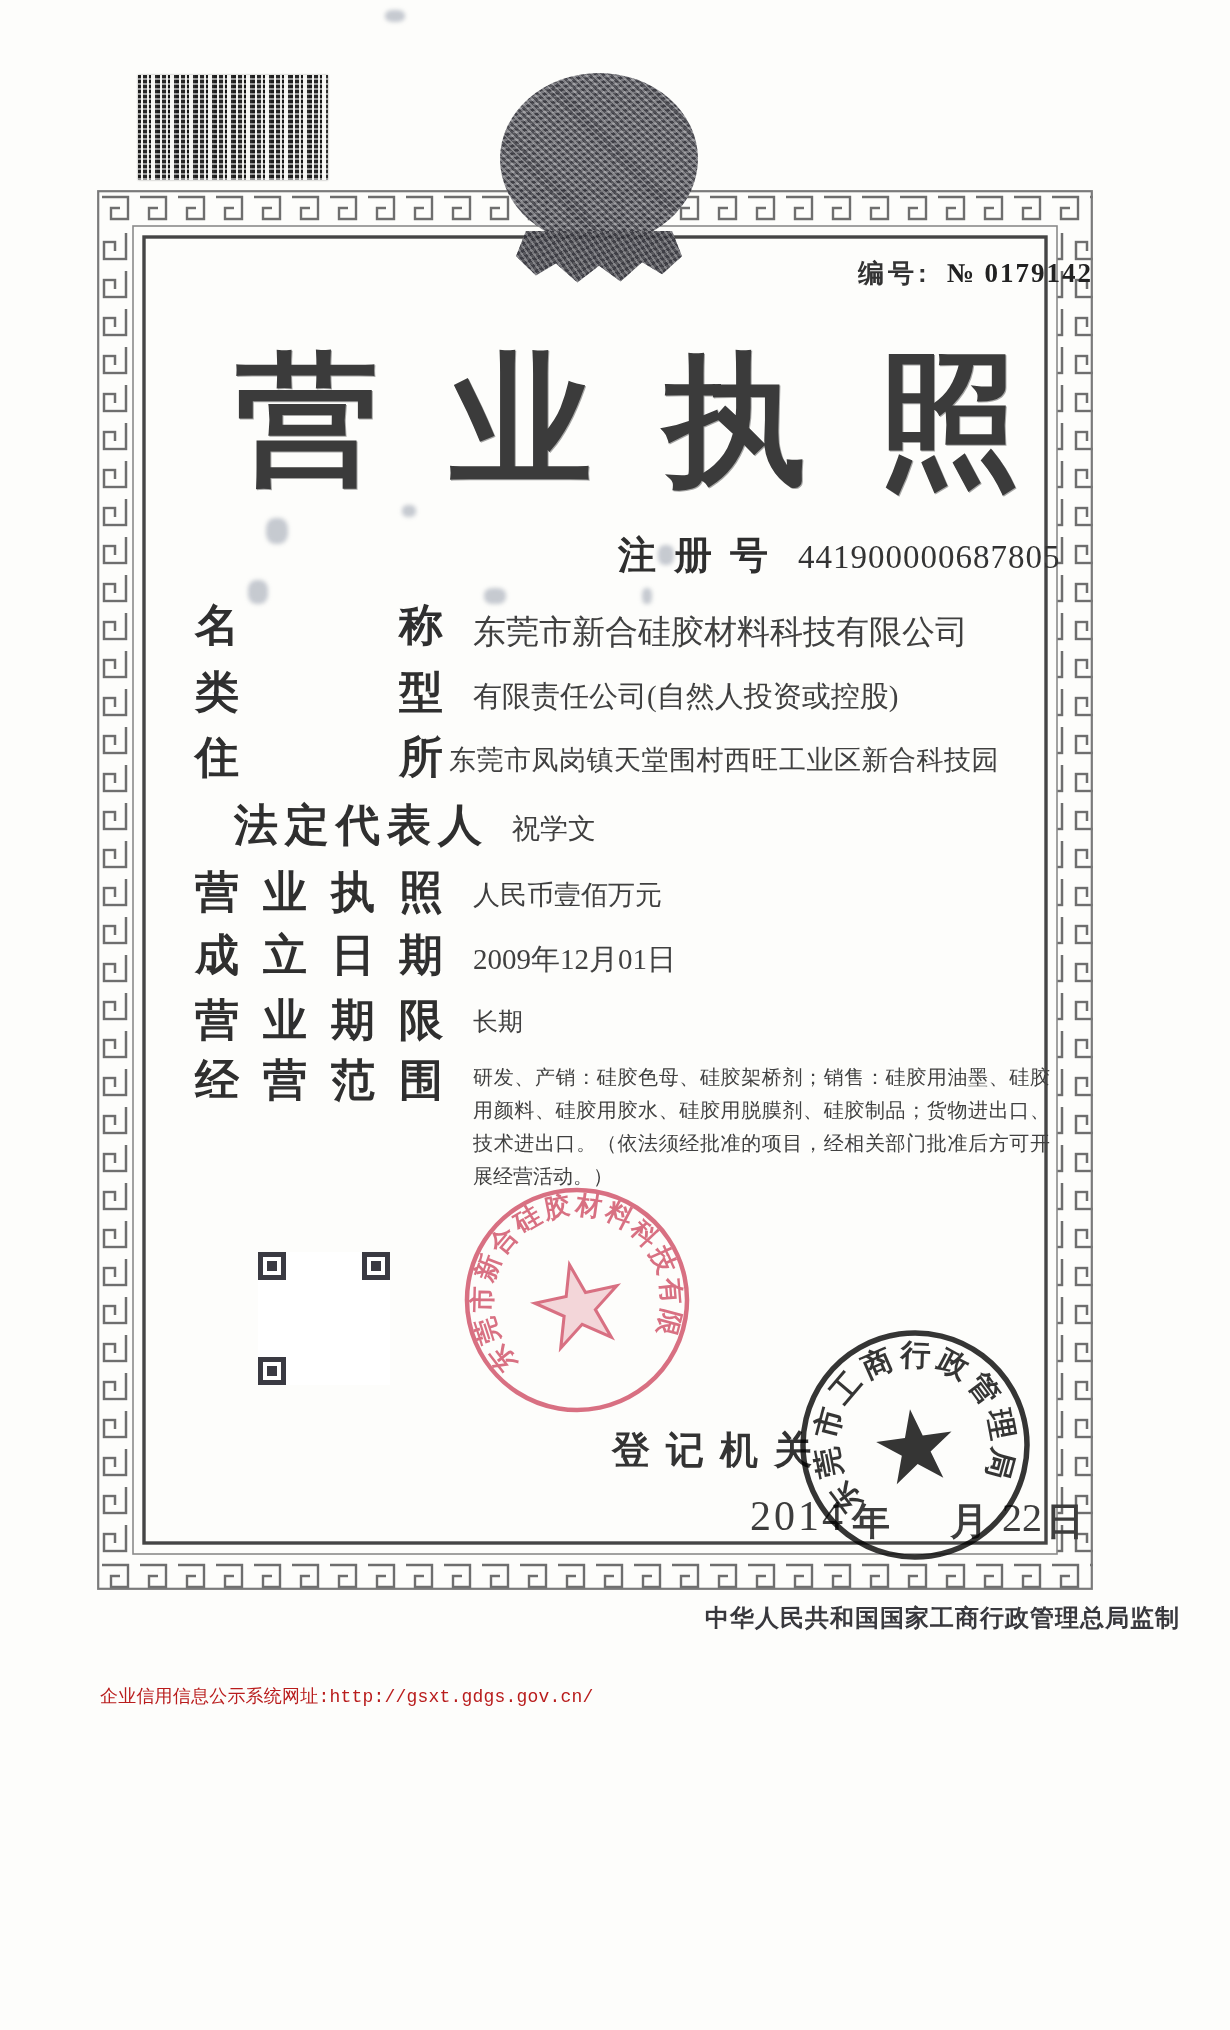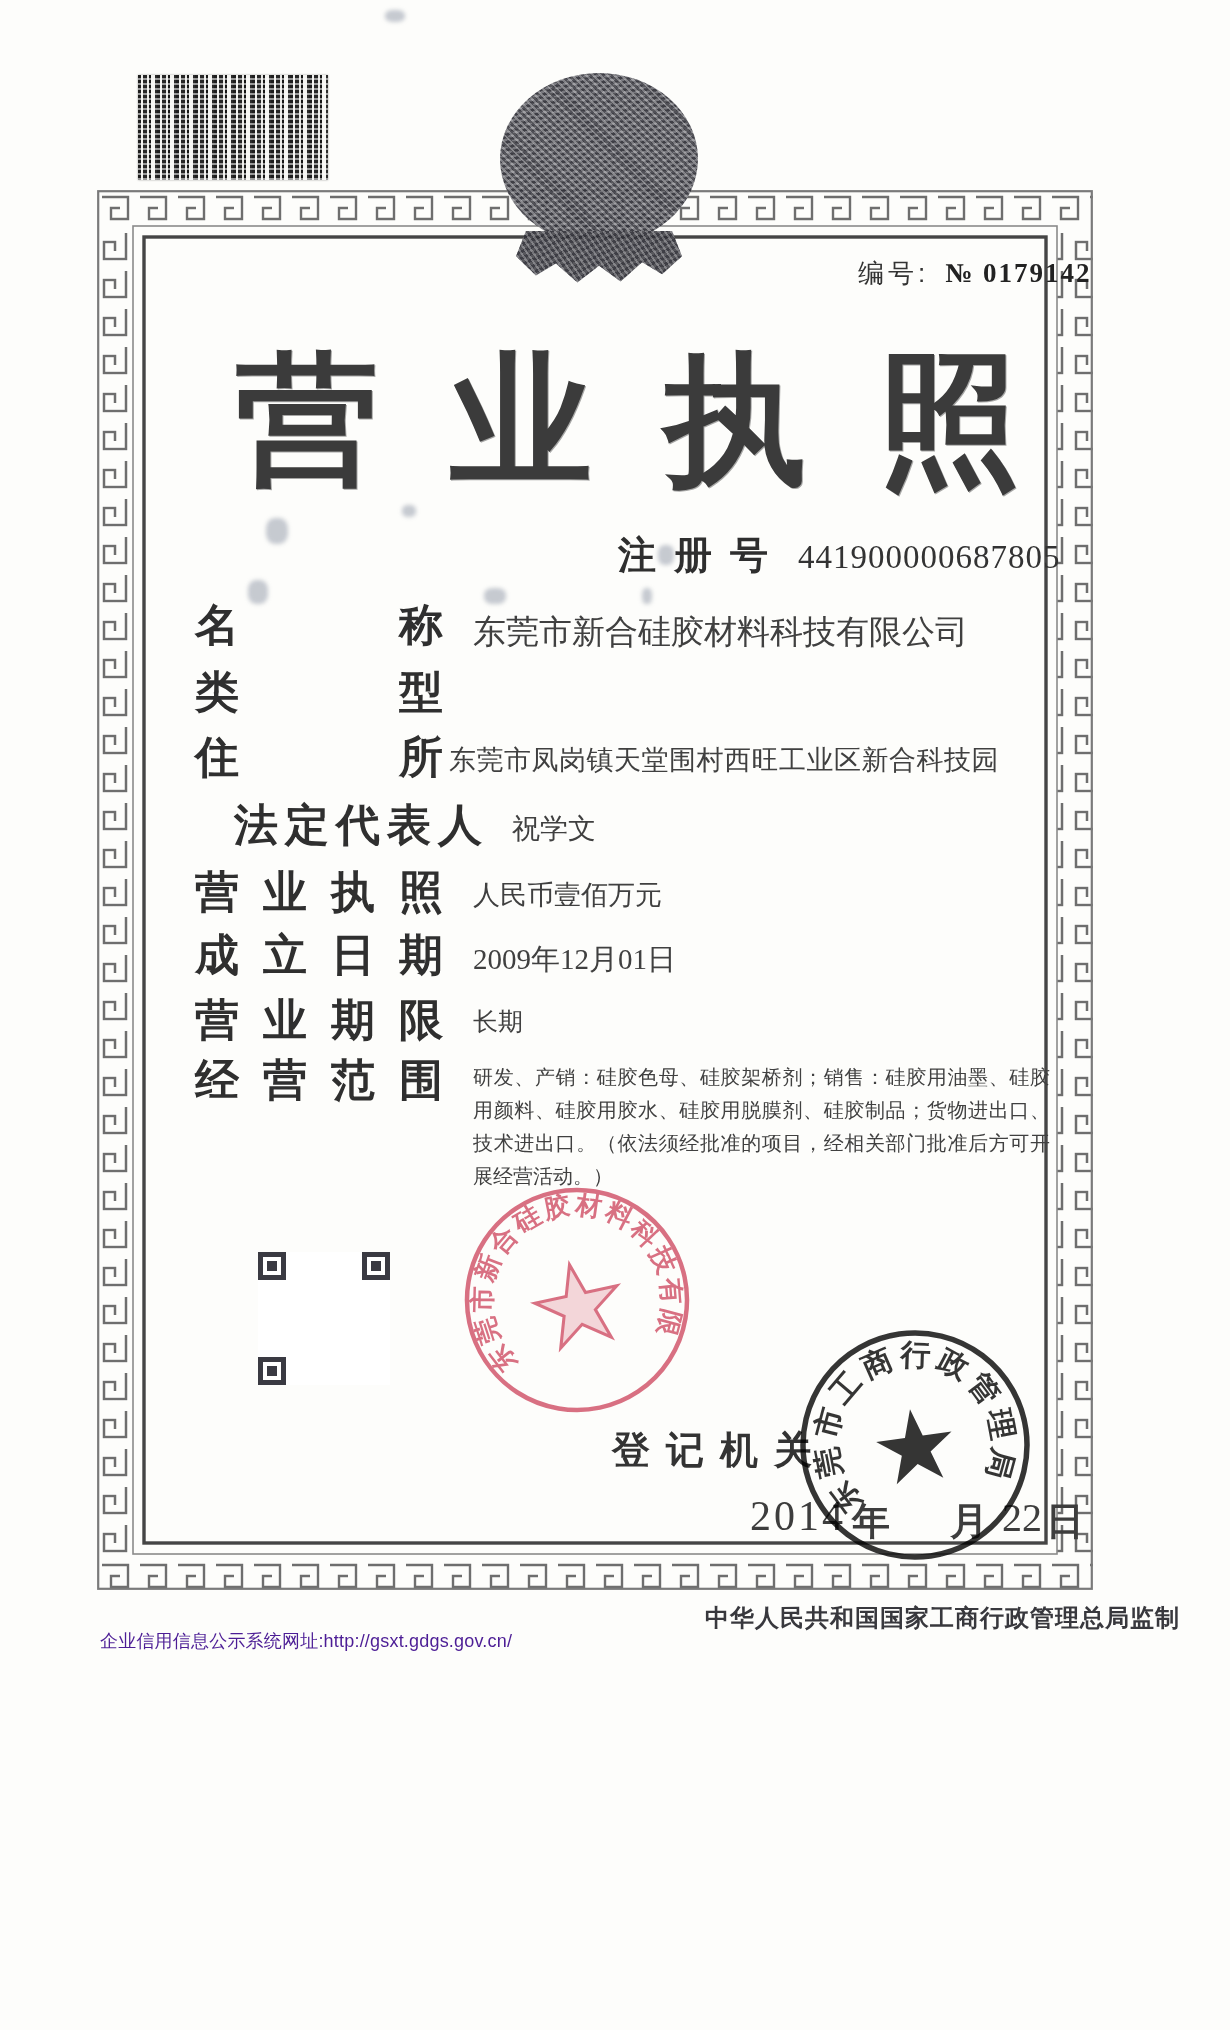--- a/index.html
+++ b/index.html
@@ -30,21 +30,21 @@
     background-color:#4c4c52;
     background-image:
       repeating-linear-gradient(55deg, rgba(255,255,255,.28) 0 2px, rgba(0,0,0,0) 2px 5px),
       repeating-linear-gradient(-25deg, rgba(15,15,25,.45) 0 3px, rgba(0,0,0,0) 3px 6px);
     clip-path:polygon(6% 0,94% 0,100% 42%,88% 72%,76% 52%,63% 84%,50% 58%,37% 86%,24% 54%,12% 74%,0 42%);
   }
   
   .frame-svg{position:absolute;left:97px;top:190px;z-index:1;}
   
   .serial{position:absolute;left:858px;top:256px;z-index:4;display:flex;align-items:baseline;gap:16px;}
-  .serial .lbl{font-size:26px;letter-spacing:4px;color:#333;}
+  .serial .lbl{font-size:26px;letter-spacing:4px;color:#333;font-weight:bold;}
   .serial .num{font-size:27px;font-family:"Liberation Serif","DejaVu Serif",serif;font-weight:700;color:#222;letter-spacing:2px;}
   
   .cert-title{
     position:absolute;left:144px;top:326px;width:902px;z-index:4;
     text-align:center;font-size:142px;font-weight:900;color:#3b3b3b;
     letter-spacing:72px;padding-left:92px;box-sizing:border-box;white-space:nowrap;
     text-shadow:1px 1px 0 rgba(60,60,60,.45);
   }
   
   .reg-line{position:absolute;left:618px;top:530px;z-index:4;display:flex;align-items:baseline;gap:30px;}
@@ -94,22 +94,22 @@
   .authority-seal{position:absolute;left:797px;top:1327px;z-index:5;mix-blend-mode:multiply;opacity:.9;}
   
   .registrar{position:absolute;left:612px;top:1425px;z-index:4;font-size:38px;font-weight:600;letter-spacing:16px;color:#333;}
   .issue-date span{position:absolute;z-index:4;font-family:"Liberation Serif","DejaVu Serif",serif;color:#3d3d3d;}
   .d-year{left:750px;top:1492px;font-size:42px;letter-spacing:3px;}
   .d-yunit{left:852px;top:1496px;font-size:38px;font-family:"Liberation Sans","DejaVu Sans",sans-serif;font-weight:600;}
   .d-munit{left:950px;top:1496px;font-size:38px;font-family:"Liberation Sans","DejaVu Sans",sans-serif;font-weight:600;}
   .d-day{left:1002px;top:1494px;font-size:40px;color:#4a4a4a;}
   .d-dunit{left:1046px;top:1496px;font-size:38px;font-family:"Liberation Sans","DejaVu Sans",sans-serif;font-weight:600;}
   
-  .footer-url{position:absolute;left:100px;top:1629px;z-index:4;font-size:18px;color:#4c1d95;letter-spacing:.2px;
-    font-family:Liberation Sans, sans-serif;}
+  .footer-url{position:absolute;left:100px;top:1684px;z-index:4;font-size:18px;color:#b91c1c;letter-spacing:.2px;
+    font-family:Liberation Mono, monospace;}
   .footer-issuer{position:absolute;left:705px;top:1602px;z-index:4;font-size:24px;font-weight:700;color:#38383d;letter-spacing:1px;
     font-family:"Liberation Serif","DejaVu Serif",serif;}
   
   .smudge{position:absolute;z-index:2;background:rgba(95,105,130,.35);filter:blur(2px);border-radius:40%;}
 </style>
 </head>
 <body>
 
 <div class="scan-page">
 
@@ -150,20 +150,21 @@
     <span class="val">441900000687805</span>
   </div>
 
   <div class="fields">
     <div class="field-row">
       <div class="field-label">名称</div>
       <div class="field-value v1">东莞市新合硅胶材料科技有限公司</div>
     </div>
     <div class="field-row">
       <div class="field-label">类型</div>
+      <div class="field-value v2">有限责任公司(自然人投资或控股)</div>
     </div>
     <div class="field-row">
       <div class="field-label">住所</div>
       <div class="field-value v3">东莞市凤岗镇天堂围村西旺工业区新合科技园</div>
     </div>
     <div class="field-row">
       <div class="field-label">法定代表人</div>
       <div class="field-value v4">祝学文</div>
     </div>
     <div class="field-row">

